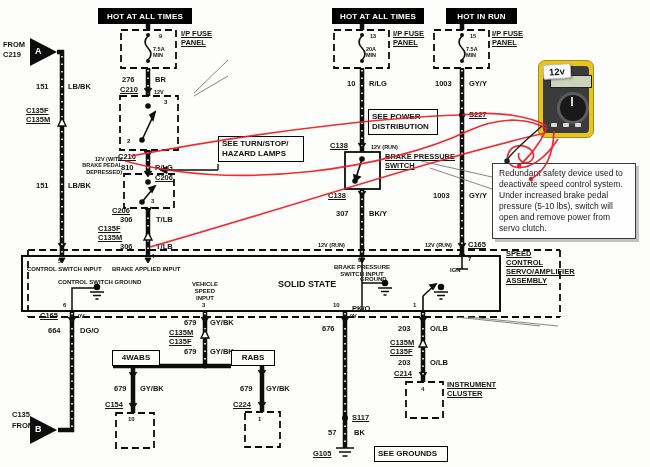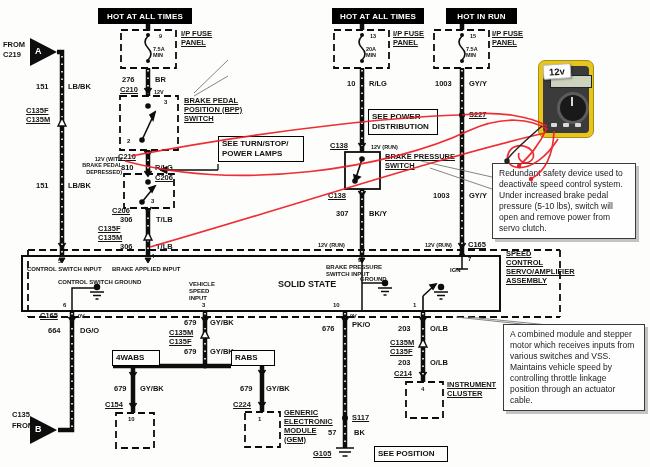--- a/index.html
+++ b/index.html
@@ -4,21 +4,21 @@
 <style>
   html,body{margin:0;padding:0;background:#ffffff}
   #stage{position:relative;width:650px;height:467px;background:#fdfdfb;overflow:hidden;
          font-family:"Liberation Sans",sans-serif;color:#111}
   svg{position:absolute;left:0;top:0}
   .lbl{position:absolute;font:bold 7.5px "Liberation Sans",sans-serif;color:#141414;white-space:nowrap;z-index:10}
   .t{font-weight:bold;font-size:6px}
   .tt{font-weight:bold;font-size:5.5px}
   .u{text-decoration:underline}
   .wrap{white-space:normal;line-height:1.18}
-  .ctr{text-align:left}
+  .ctr{text-align:center}
   .rt{text-align:right}
   .hot{position:absolute;background:#000;color:#fff;font:bold 8px "Liberation Sans",sans-serif;
        display:flex;align-items:center;justify-content:center;z-index:10;letter-spacing:.2px}
   .ref{position:absolute;border:1.5px solid #000;background:#fdfdfb;font:bold 8px "Liberation Sans",sans-serif;
        padding:2px 3px;line-height:1.25;z-index:10}
   .ann{position:absolute;border:1.2px solid #3a3a3a;background:#fefefe;box-shadow:3px 3px 0 #c3c3c3;
        font:8.5px "Liberation Sans",sans-serif;line-height:1.3;padding:4px 6px;color:#222;z-index:6}
   .note{position:absolute;left:514px;top:6px;width:134px;font:bold 11px "Liberation Sans",sans-serif;
         color:#00a650;line-height:1.25;z-index:10}
   .tri-letter{position:absolute;color:#fff;font:bold 9px "Liberation Sans",sans-serif;z-index:11}
@@ -211,21 +211,20 @@
   <div class="lbl u" style="left:26px;top:115px">C135M</div>
   <div class="lbl" style="left:36px;top:181px">151</div>
   <div class="lbl" style="left:68px;top:181px">LB/BK</div>
 
   <div class="lbl" style="left:122px;top:75px">276</div>
   <div class="lbl" style="left:155px;top:75px">BR</div>
   <div class="lbl u" style="left:120px;top:85px">C210</div>
   <div class="lbl tt" style="left:154px;top:89px">12V</div>
   <div class="lbl t" style="left:164px;top:99px">3</div>
   <div class="lbl t" style="left:127px;top:138px">2</div>
-  <div class="lbl u wrap" style="left:184px;top:97px;width:80px">BRAKE PEDAL POSITION (BPP) SWITCH</div>
   <div class="lbl u" style="left:118px;top:152px">C210</div>
   <div class="lbl" style="left:121px;top:163px">810</div>
   <div class="lbl" style="left:155px;top:163px">R/LG</div>
   <div class="lbl u" style="left:155px;top:173px">C206</div>
   <div class="lbl tt wrap rt" style="left:82px;top:156px;width:40px">12V (WITH BRAKE PEDAL DEPRESSED)</div>
   <div class="lbl t" style="left:151px;top:198px">3</div>
   <div class="lbl u" style="left:112px;top:206px">C206</div>
   <div class="lbl" style="left:120px;top:215px">306</div>
   <div class="lbl" style="left:156px;top:215px">T/LB</div>
   <div class="lbl u" style="left:98px;top:224px">C135F</div>
@@ -269,26 +268,26 @@
   <div class="lbl t" style="left:413px;top:302px">1</div>
   <div class="lbl u wrap" style="left:506px;top:250px;width:60px">SPEED CONTROL SERVO/AMPLIFIER ASSEMBLY</div>
 
   <div class="lbl u" style="left:40px;top:311px">C165</div>
   <div class="lbl tt" style="left:78px;top:313px">0V</div>
   <div class="lbl" style="left:48px;top:326px">664</div>
   <div class="lbl" style="left:80px;top:326px">DG/O</div>
 
   <div class="lbl tt" style="left:350px;top:313px">0V</div>
   <div class="lbl" style="left:322px;top:324px">676</div>
-  <div class="lbl" style="left:352px;top:320px">PK/O</div>
+  <div class="lbl" style="left:352px;top:304px">PK/O</div>
   <div class="lbl u" style="left:352px;top:413px">S117</div>
   <div class="lbl" style="left:328px;top:428px">57</div>
   <div class="lbl" style="left:354px;top:428px">BK</div>
   <div class="lbl u" style="left:313px;top:449px">G105</div>
-  <div class="ref" style="left:374px;top:446px;width:66px">SEE POSITION</div>
+  <div class="ref" style="left:374px;top:446px;width:66px">SEE GROUNDS</div>
 
   <div class="lbl" style="left:398px;top:324px">203</div>
   <div class="lbl" style="left:430px;top:324px">O/LB</div>
   <div class="lbl u" style="left:390px;top:338px">C135M</div>
   <div class="lbl u" style="left:390px;top:347px">C135F</div>
   <div class="lbl" style="left:398px;top:358px">203</div>
   <div class="lbl" style="left:430px;top:358px">O/LB</div>
   <div class="lbl u" style="left:394px;top:369px">C214</div>
   <div class="lbl t" style="left:421px;top:386px">4</div>
   <div class="lbl u wrap" style="left:447px;top:381px;width:64px">INSTRUMENT CLUSTER</div>
@@ -304,31 +303,29 @@
 
   <div class="lbl" style="left:114px;top:384px">679</div>
   <div class="lbl" style="left:140px;top:384px">GY/BK</div>
   <div class="lbl u" style="left:105px;top:400px">C154</div>
   <div class="lbl t" style="left:128px;top:416px">10</div>
 
   <div class="lbl" style="left:240px;top:384px">679</div>
   <div class="lbl" style="left:266px;top:384px">GY/BK</div>
   <div class="lbl u" style="left:233px;top:400px">C224</div>
   <div class="lbl t" style="left:258px;top:416px">1</div>
-  <div class="lbl u wrap" style="left:284px;top:409px;width:56px">GENERIC ELECTRONIC MODULE (GEM)</div>
 
   <div class="lbl" style="left:12px;top:421px">FROM</div>
   <div class="lbl" style="left:12px;top:410px">C135</div>
   <div class="tri-letter" style="left:35px;top:424px">B</div>
 
-  <div class="ref wrap" style="left:218px;top:136px;width:78px">SEE TURN/STOP/ POWER LAMPS</div>
+  <div class="ref wrap" style="left:218px;top:136px;width:78px">SEE TURN/STOP/ HAZARD LAMPS</div>
   <div class="ref wrap" style="left:368px;top:109px;width:62px">SEE POWER DISTRIBUTION</div>
 
   <div class="ann wrap" style="left:492px;top:163px;width:130px">Redundant safety device used to deactivate speed control system. Under increased brake pedal pressure (5-10 lbs), switch will open and remove power from servo clutch.</div>
-  <div class="ann wrap" style="left:503px;top:324px;width:128px">A combined module and stepper motor which receives inputs from various switches and VSS. Maintains vehicle speed by controlling throttle linkage position through an actuator cable.</div>
 
   <svg width="650" height="467" style="z-index:30;pointer-events:none">
     <g stroke="#ed1c24" stroke-width="1.7" fill="none" opacity="0.92">
       <path d="M125,161 C240,192 390,168 468,131 C505,114 532,120 547,129"></path>
       <path d="M150,247 C290,207 440,157 545,133"></path>
       <path d="M131,156 C290,126 405,117 459,115"></path>
       <path d="M462,115 C498,110 532,117 547,126"></path>
       <path d="M558,139 C532,180 500,170 509,152 C515,140 537,147 533,158 C529,167 516,162 519,153"></path>
       <path d="M547,128 C538,148 527,158 519,166"></path>
       <path d="M554,131 C553,158 544,172 531,179"></path>

